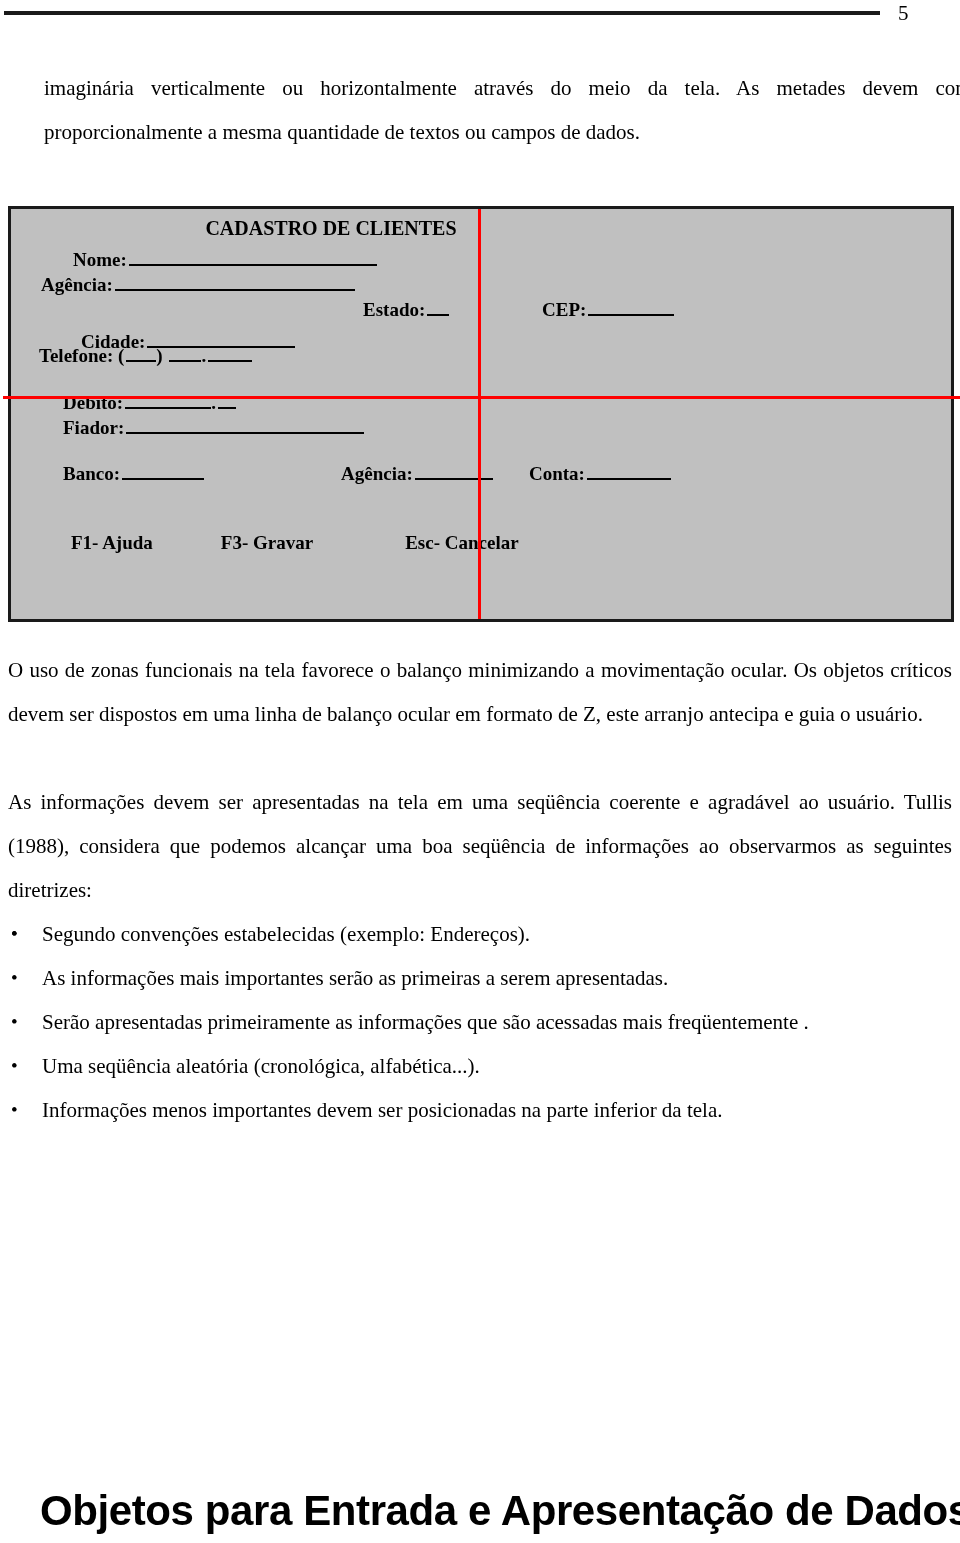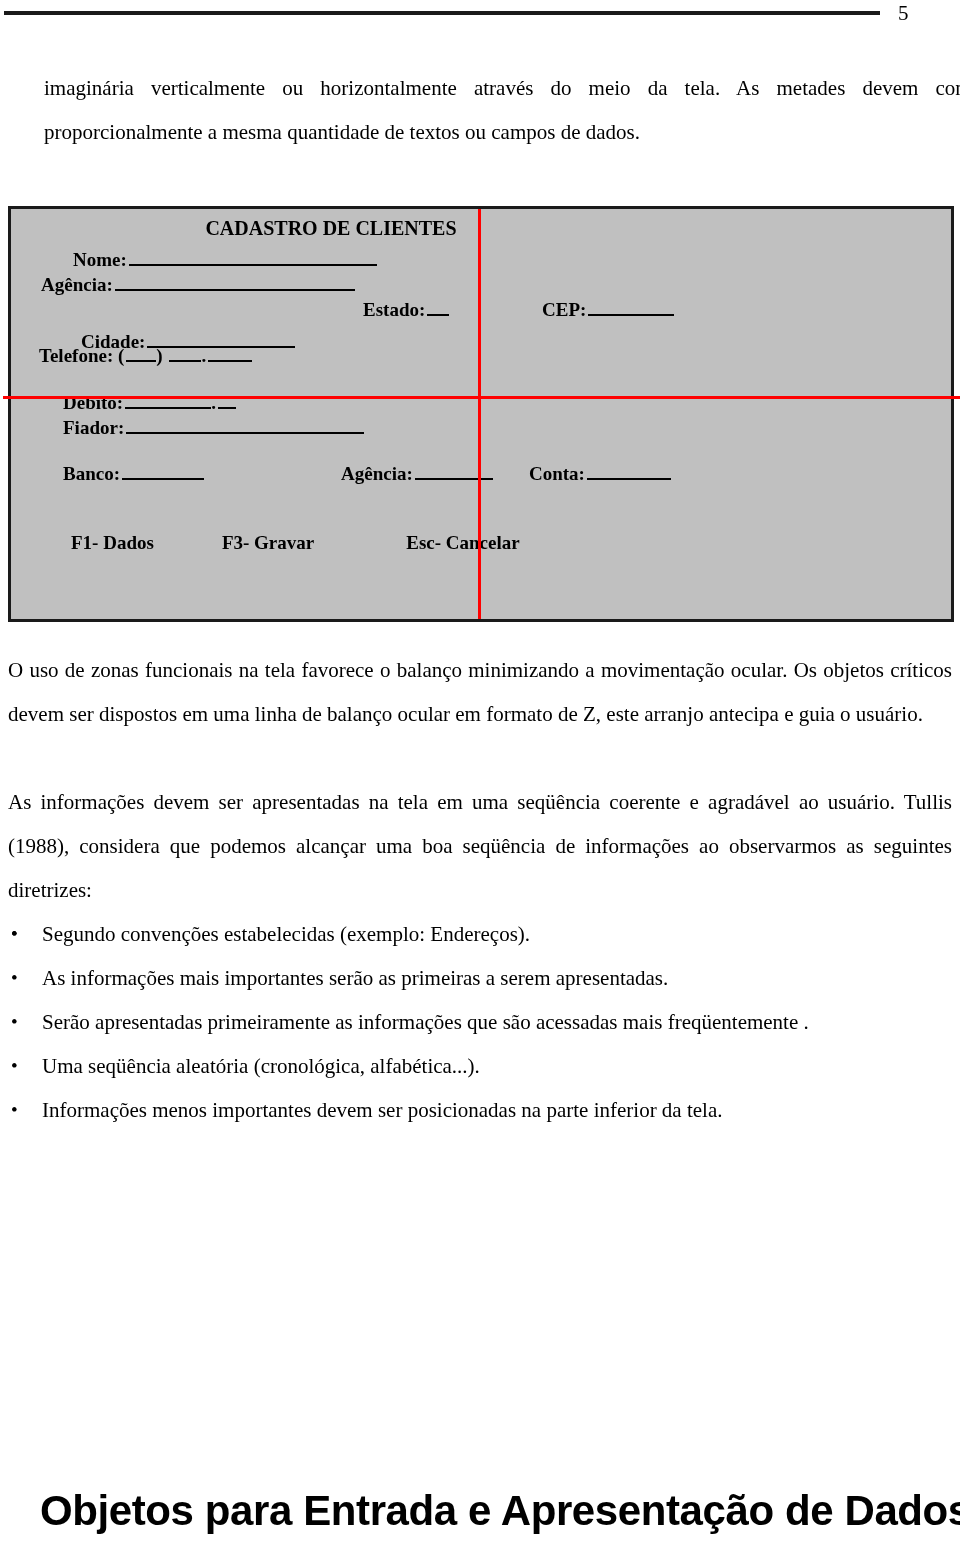--- a/index.html
+++ b/index.html
@@ -242,21 +242,21 @@
 
   <div class="fld f-agencia">
     <span class="lbl">Agência:</span><span class="blank b-agencia"></span>
   </div>
 
   <div class="fld f-conta">
     <span class="lbl">Conta:</span><span class="blank b-conta"></span>
   </div>
 
   <div class="fld f-keys">
-    <span class="key-item">F1- Dados</span><span class="key-gap-1"></span><span class="key-item">F3- Gravar</span><span class="key-gap-2"></span><span class="key-item">Esc- Cancelar</span>
+    <span class="key-item">F1- Ajuda</span><span class="key-gap-1"></span><span class="key-item">F3- Gravar</span><span class="key-gap-2"></span><span class="key-item">Esc- Cancelar</span>
   </div>
 
   <div class="guide-v"></div>
   <div class="guide-h"></div>
 </div>
 
 <div class="para-block" style="top:648px;">
   <p class="para-indent">O uso de zonas funcionais na tela favorece o balanço minimizando a movimentação ocular. Os objetos críticos devem ser dispostos em uma linha de balanço ocular em formato de Z, este arranjo antecipa e guia o usuário.</p>
 </div>
 

